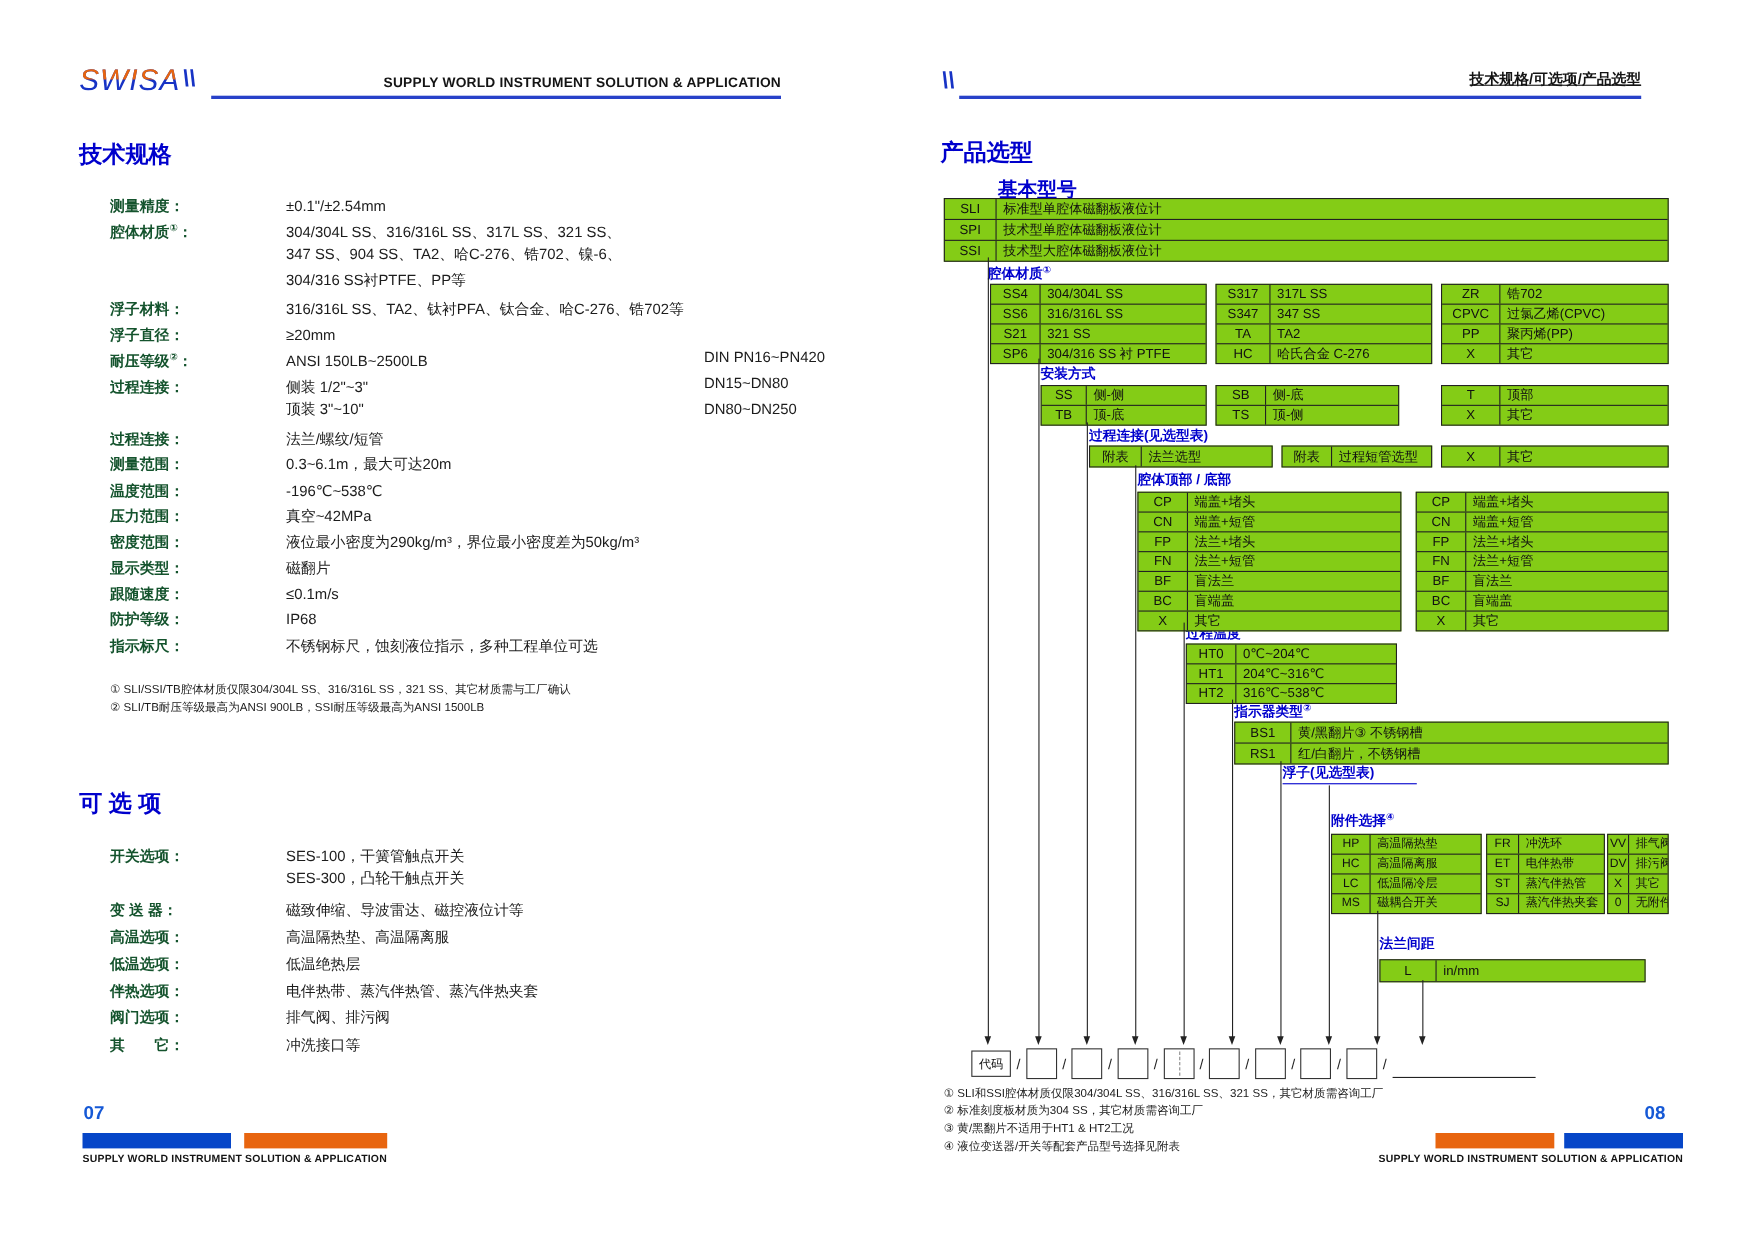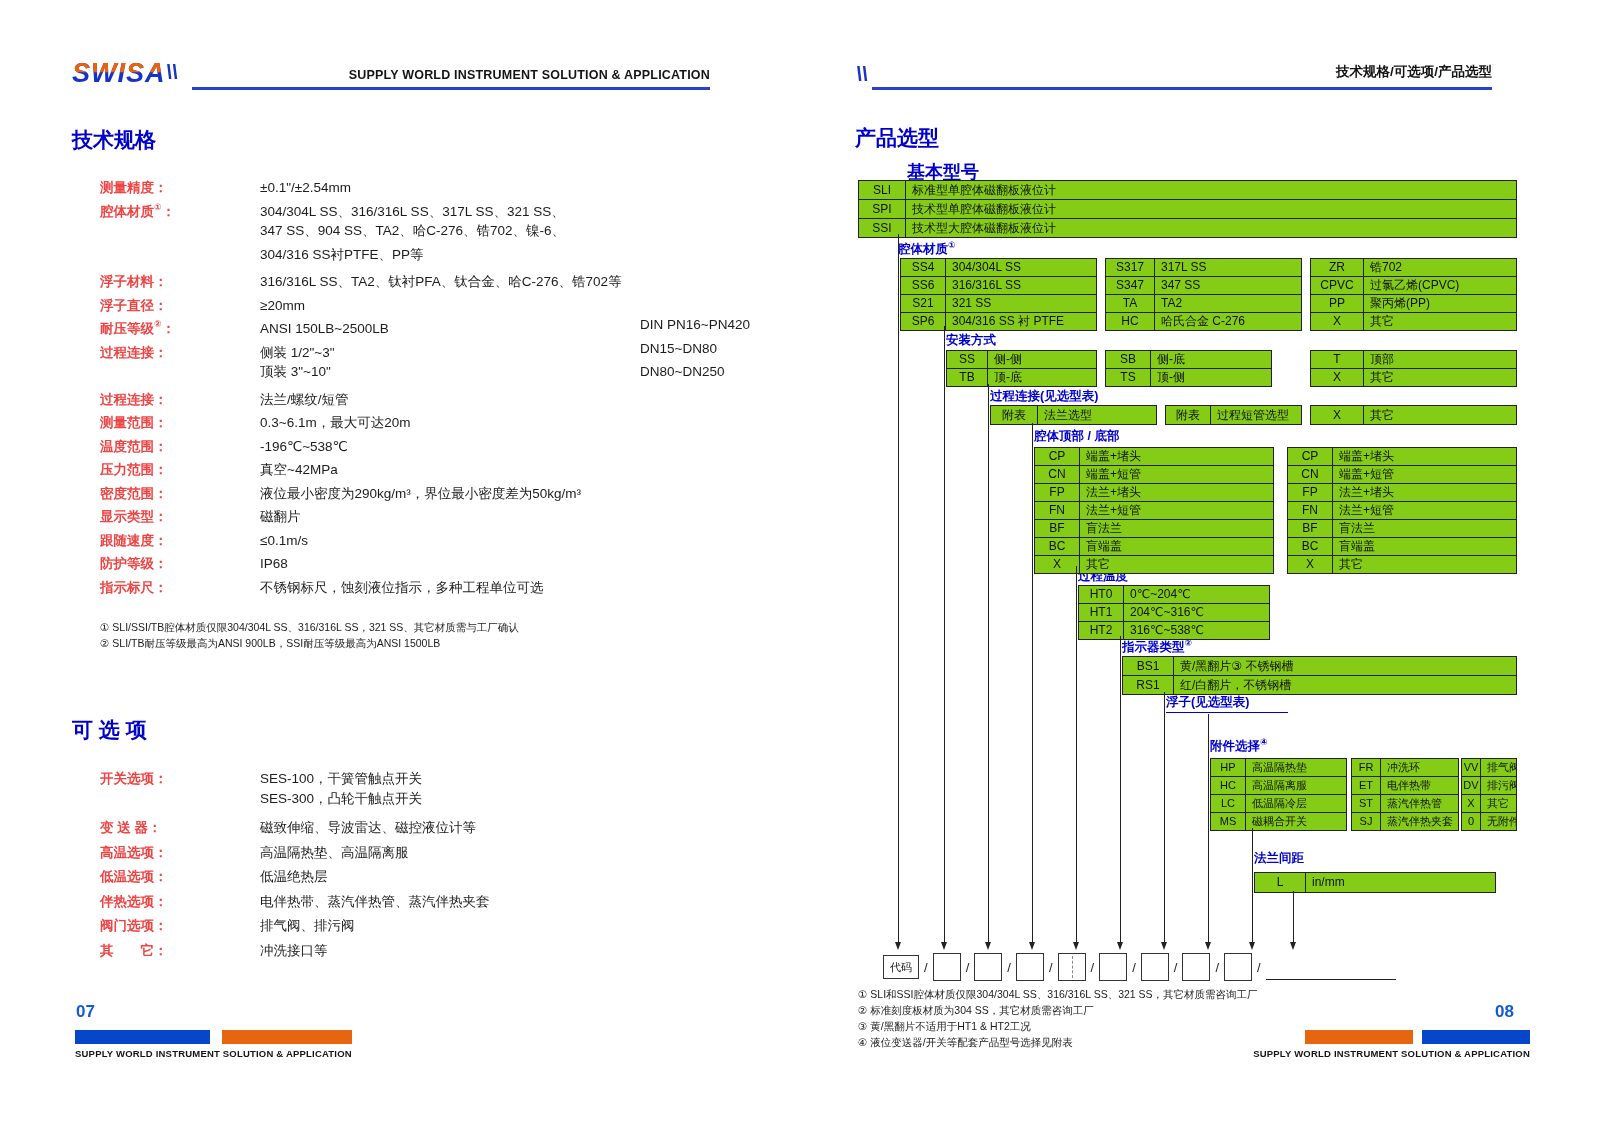--- a/index.html
+++ b/index.html
@@ -7,43 +7,43 @@
     width:1600px;height:1131px;background:#ffffff;
     font-family:"Liberation Sans","DejaVu Sans",sans-serif;
     color:#111;-webkit-font-smoothing:antialiased;
   }
   .sheet{position:relative;width:1600px;height:1131px;background:#fff;overflow:hidden;}
   .page{position:absolute;top:0;width:800px;height:1131px;}
   #page-left{left:0;}
   #page-right{left:800px;}
 
   
-  .logo{position:absolute;left:72px;top:58px;font-size:27px;font-weight:700;font-style:italic;
+  .logo{position:absolute;left:72px;top:58px;font-size:27px;font-weight:400;font-style:italic;
         letter-spacing:1px;color:var(--logo-blue,#1733c5);white-space:nowrap;display:inline-block;}
   .logo-top{position:absolute;left:0;top:0;color:var(--logo-orange,#e8650f);
         clip-path:inset(0 0 54% 0);white-space:nowrap;}
   .hdr-slashes{position:absolute;font-weight:900;font-style:italic;color:var(--logo-blue,#1733c5);}
   .pl-slashes{left:166px;top:60px;font-size:21px;}
   .pr-slashes{left:56px;top:62px;font-size:21px;}
   .pl-header-text{position:absolute;right:90px;top:68px;font-size:12.5px;font-weight:bold;color:#141414;letter-spacing:.2px;}
-  .pr-header-text{position:absolute;right:108px;top:63px;font-size:13.5px;font-weight:bold;color:#141414;}
+  .pr-header-text{position:absolute;right:108px;top:63px;font-size:13.5px;font-weight:bold;color:#141414;text-decoration:underline;}
   .hdr-rule{position:absolute;height:2.5px;background:var(--rule-blue,#2741c9);}
   .pl-rule{left:192px;top:87px;width:518px;}
   .pr-rule{left:72px;top:87px;width:620px;}
 
   
   .big-title{position:absolute;font-size:21px;font-weight:bold;color:var(--accent-blue,#0000cc);white-space:nowrap;}
 
   
   .spec-list{position:absolute;left:100px;width:645px;font-size:13.5px;}
   #tech-list{top:172px;}
   #opt-list{top:762px;}
   .spec-row{position:relative;height:23.5px;line-height:23.5px;white-space:nowrap;}
   #opt-list .spec-row{height:24.5px;line-height:24.5px;}
-  .spec-label{display:inline-block;width:160px;font-weight:bold;color:#ef4444;}
+  .spec-label{display:inline-block;width:160px;font-weight:bold;color:#14532d;}
   .spec-label sup{font-size:9px;}
   .spec-a{color:#1c1c1c;}
   .spec-b{position:absolute;left:540px;top:0;color:#1c1c1c;}
   .fnotes{position:absolute;font-size:10.5px;line-height:16px;color:#1a1a1a;white-space:nowrap;}
   #tech-fnotes{left:100px;top:608px;margin-top:11px;}
   #pr-fnotes{left:58px;top:986px;}
 
   
   .tree-label{position:absolute;font-size:12.5px;font-weight:bold;color:var(--accent-blue,#0000cc);white-space:nowrap;}
   .tree-label sup{font-size:9px;}

